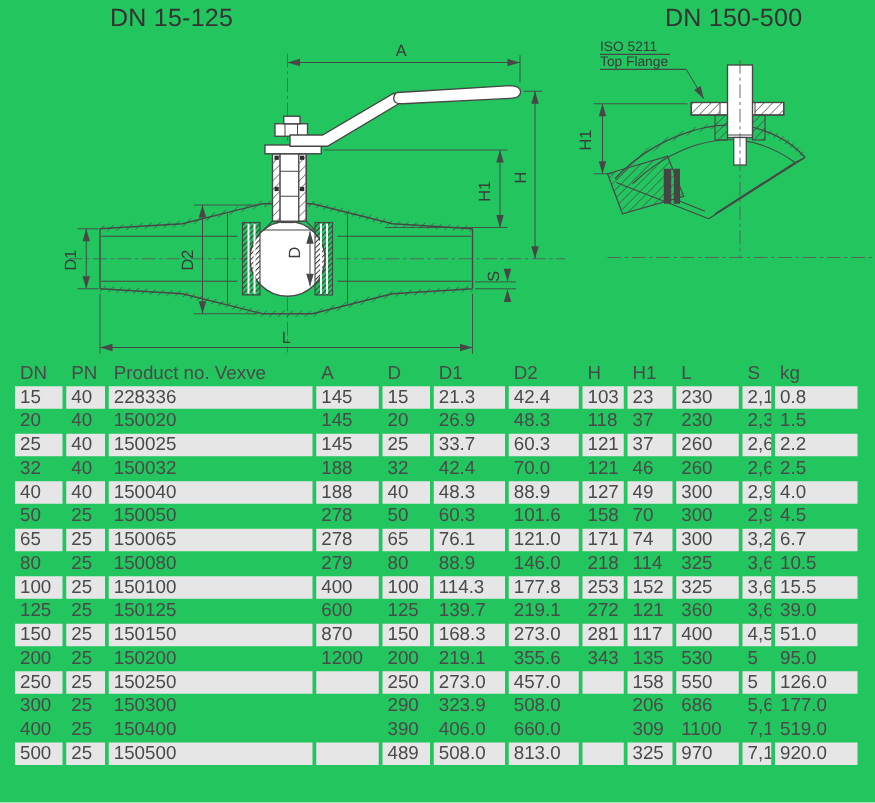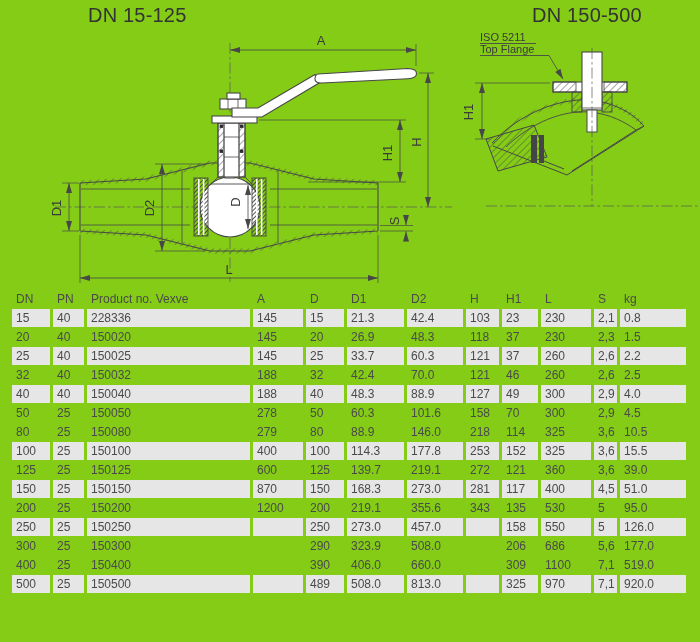--- a/index.html
+++ b/index.html
@@ -1,28 +1,28 @@
 <!DOCTYPE html>
 <html><head>
 <meta charset="utf-8">
 <style>
   html,body{margin:0;padding:0;background:#fff;}
   body{font-family:"Liberation Sans", sans-serif;}
-  #page{position:relative;width:700px;height:642px;background:#84cc16;overflow:hidden;}
+  #page{position:relative;width:700px;height:642px;background:#22c55e;overflow:hidden;}
   .title{position:absolute;font-size:20px;color:#333;letter-spacing:.2px;white-space:nowrap;}
   #title-left{left:88px;top:4px;}
   #title-right{left:500px;top:4px;margin-left:32px;}
   svg{position:absolute;}
   svg text{font-family:"Liberation Sans", sans-serif;fill:#3a3a3a;}
   .dimtxt{font-size:13px;}
   .notetxt{font-size:11px;}
   
   #tblwrap{position:absolute;left:9px;top:288px;}
   table{border-collapse:separate;border-spacing:3px 1px;table-layout:fixed;width:680px;
-        font-size:12px;color:#4a4a4a;}
+        font-size:15px;color:#4a4a4a;}
   th,td{height:18px;line-height:18px;padding:0 0 0 4px;text-align:left;font-weight:400;
         white-space:nowrap;overflow:hidden;vertical-align:middle;}
   thead th{height:19px;}
   tr.striped td{background:#e6e6e6;}
 </style>
 </head>
 <body>
 
 <div id="page">
 
@@ -283,20 +283,34 @@
             <td>278</td>
             <td>50</td>
             <td>60.3</td>
             <td>101.6</td>
             <td>158</td>
             <td>70</td>
             <td>300</td>
             <td>2,9</td>
             <td>4.5</td>
           </tr>
+          <tr class="striped">
+            <td>65</td>
+            <td>25</td>
+            <td>150065</td>
+            <td>278</td>
+            <td>65</td>
+            <td>76.1</td>
+            <td>121.0</td>
+            <td>171</td>
+            <td>74</td>
+            <td>300</td>
+            <td>3,2</td>
+            <td>6.7</td>
+          </tr>
           <tr>
             <td>80</td>
             <td>25</td>
             <td>150080</td>
             <td>279</td>
             <td>80</td>
             <td>88.9</td>
             <td>146.0</td>
             <td>218</td>
             <td>114</td>

